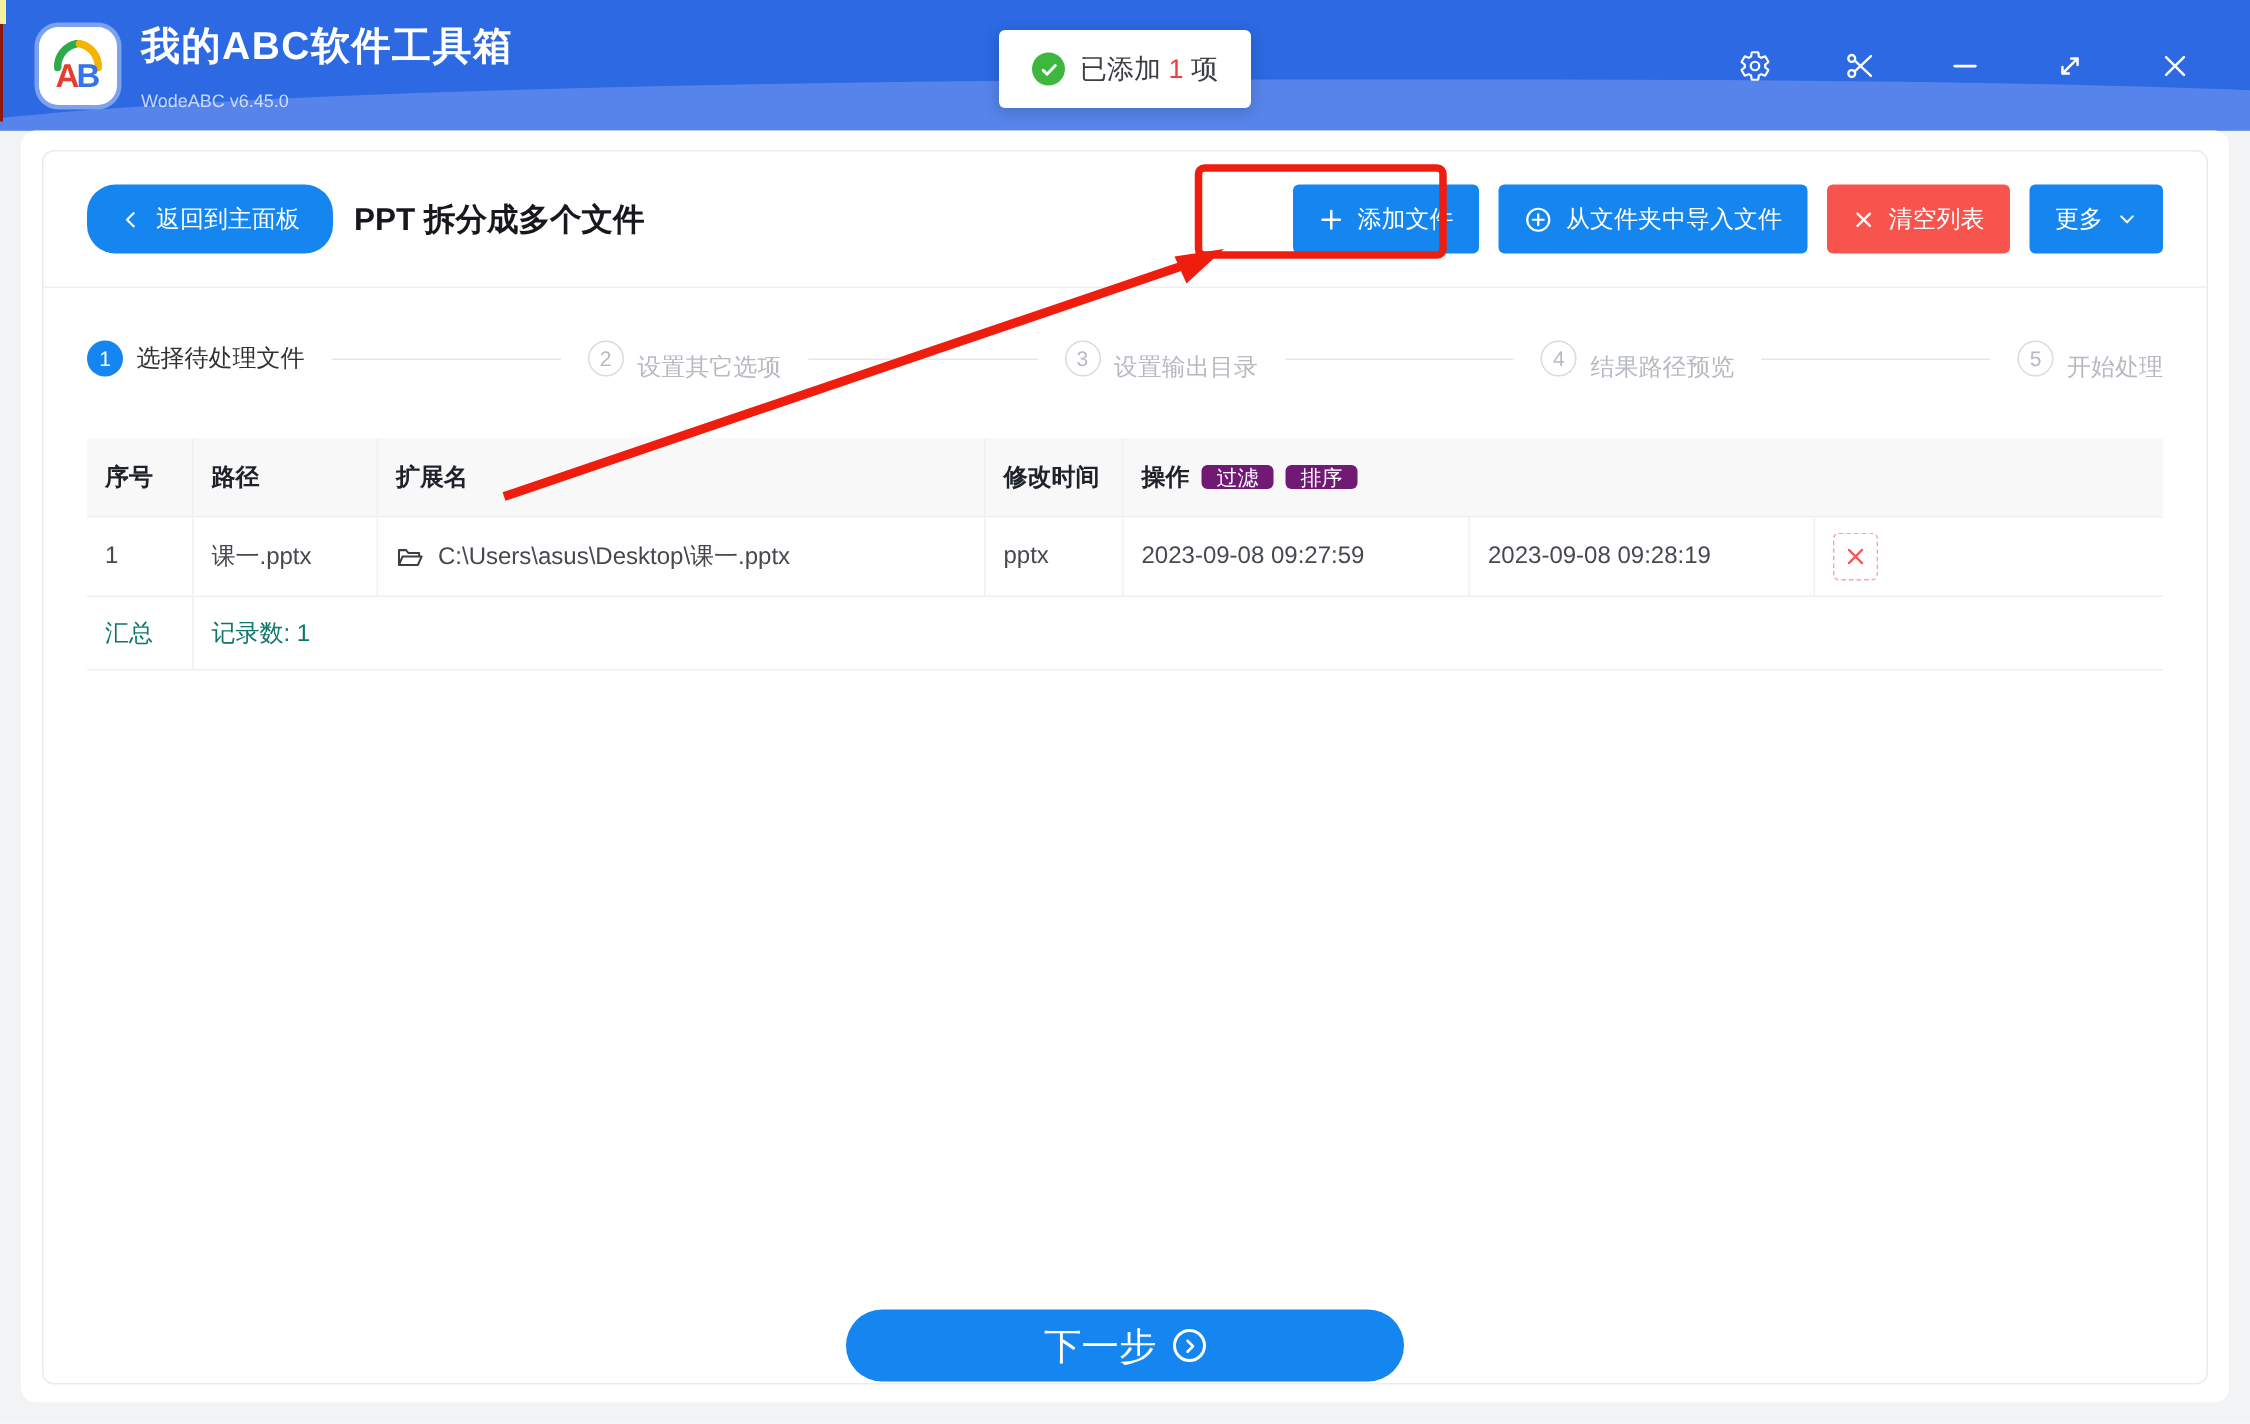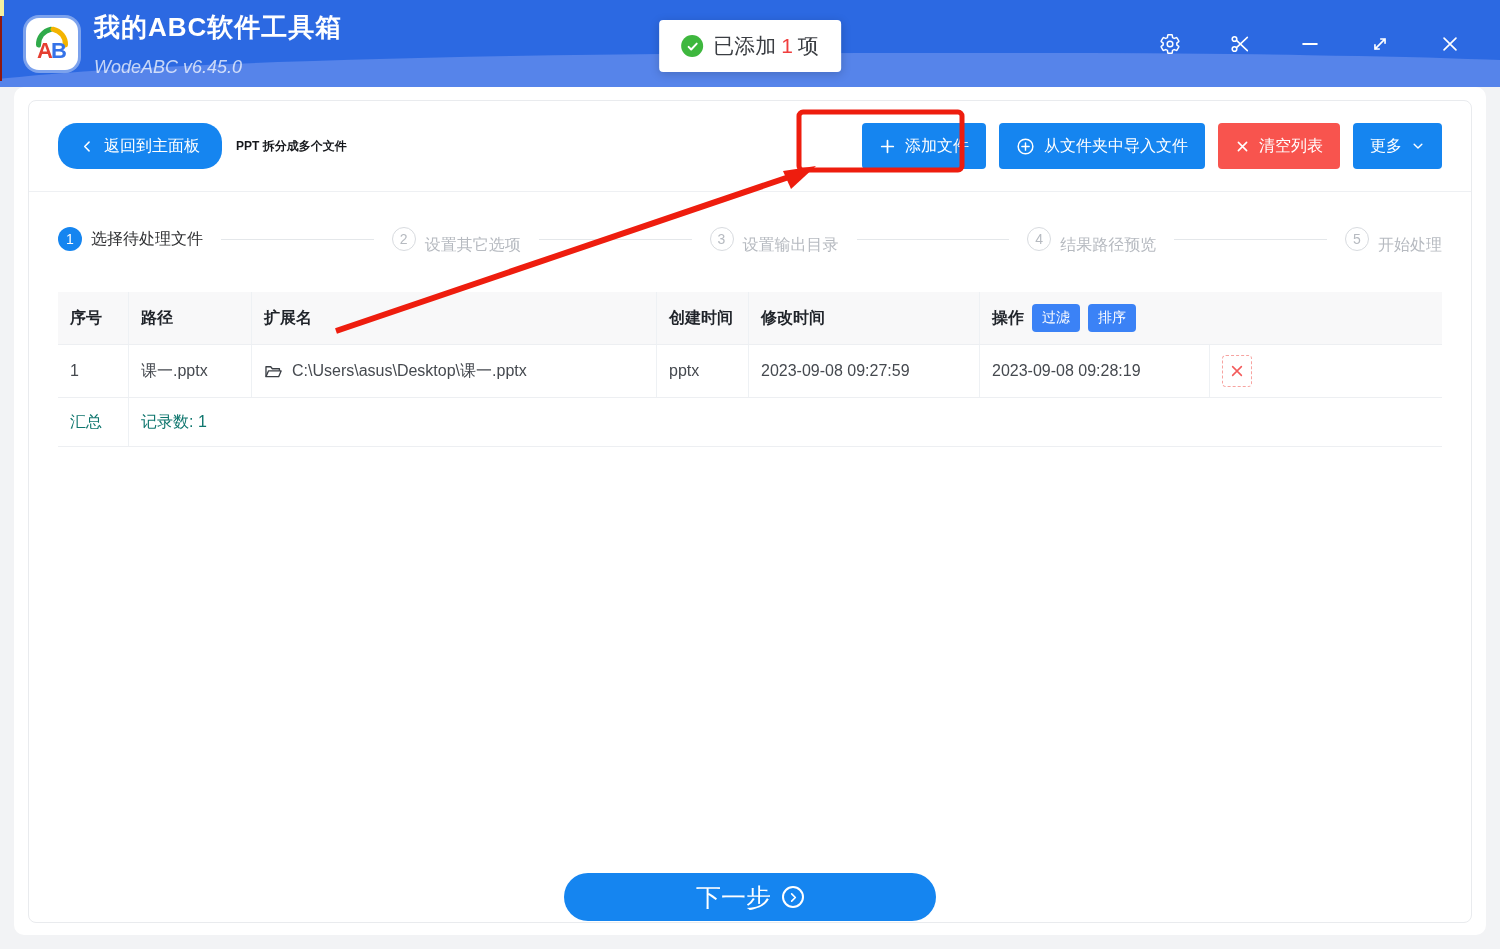--- a/index.html
+++ b/index.html
@@ -14,47 +14,47 @@
 
   
   .titlebar { position:absolute; left:0; top:0; width:1500px; height:87px;
     background:#2c69e2; overflow:hidden; display:flex; align-items:center; padding:0 26px; z-index:5;}
   .titlebar .wave { position:absolute; left:-60px; bottom:-6px; width:1680px; height:40px;
     background:#5684ea; border-radius:55% 35% 0 0 / 100% 45% 0 0; }
   .logo { position:relative; width:52px; height:52px; background:#ffffff; border-radius:13px;
     box-shadow:0 0 0 3px rgba(255,255,255,.38); display:flex; align-items:center; justify-content:center; flex:0 0 auto; }
   .title-wrap { position:relative; display:flex; align-items:baseline; gap:12px; margin-left:16px;flex-direction:column; }
   .app-title { color:#ffffff; font-size:26px; font-weight:bold; letter-spacing:1px; }
-  .app-version { color:rgba(255,255,255,.72); font-size:18px;font-style:italic; }
+  .app-version { color:rgba(255,255,255,.72); font-size:12px; }
   .win-icons { position:relative; margin-left:auto; display:flex; align-items:center; gap:46px; padding-right:12px; }
   .win-icon { width:24px; height:24px; display:flex; align-items:center; justify-content:center; cursor:pointer; }
 
   
   .toast { position:absolute; left:50%; transform:translateX(-50%); top:20px; height:52px;
     background:#ffffff; border-radius:4px; box-shadow:0 2px 10px rgba(0,0,0,.18);
     display:flex; align-items:center; gap:10px; padding:0 22px; z-index:40; }
   .toast-icon { width:22px; height:22px; border-radius:50%; background:#3eb73e;
     display:flex; align-items:center; justify-content:center; flex:0 0 auto; }
-  .toast-text { font-size:21px; color:#3b3e43; white-space:nowrap;text-align:right; }
+  .toast-text { font-size:18px; color:#3b3e43; white-space:nowrap;text-align:right; }
   .toast-count { color:#f03e3e; margin:0 5px; }
 
   
   .window { position:absolute; left:14px; right:14px; top:87px; bottom:14px;
     background:#ffffff; border-radius:10px; z-index:10; }
   .card { position:absolute; left:14px; right:14px; top:13px; bottom:12px;
     border:1px solid #e9ebee; border-radius:8px; background:#ffffff; }
 
   
   .toolbar { display:flex; align-items:center; padding:22px 29px 0 29px; }
   .btn { display:inline-flex; align-items:center; justify-content:center; gap:9px;
     height:46px; border:none; border-radius:4px; background:#1585f0; color:#ffffff;
     font-size:16px; padding:0 17px; cursor:pointer; font-family:inherit; white-space:nowrap; }
   .btn-back { border-radius:19px; padding:0 22px; }
   .btn-danger { background:#f8544e; }
-  .page-title { font-size:12px; font-weight:bold; color:#16181c; margin-left:14px; }
+  .page-title { font-size:21px; font-weight:bold; color:#16181c; margin-left:14px; }
   .toolbar-right { margin-left:auto; display:flex; align-items:center; gap:13px; }
   .toolbar-divider { border-top:1px solid #eef0f3; margin-top:22px; }
 
   
   .steps { display:flex; align-items:center; padding:30px 29px 22px 29px; }
   .step { display:flex; align-items:center; gap:9px; flex:0 0 auto; }
   .step-circle { width:24px; height:24px; border-radius:50%; display:flex; align-items:center;
     justify-content:center; font-size:14px; }
   .step.active .step-circle { background:#1585f0; color:#ffffff; }
   .step.active .step-label { color:#303133; }
@@ -66,22 +66,22 @@
   
   .filetable { margin:14px 29px 0 29px; font-size:16px; }
   .trow { display:grid; grid-template-columns:70px 123px 405px 92px 231px 230px minmax(0,1fr); }
   .trow-summary { display:grid; grid-template-columns:70px minmax(0,1fr); }
   .tcell { display:flex; align-items:center; gap:9px; padding:0 12px; min-height:52px; }
   .thead { background:#f8f8f9; font-weight:bold; color:#1f2329; }
   .tbody { color:#45494f; border-top:1px solid #edeff2; }
   .tsummary { color:#0f766e; border-top:1px solid #edeff2; border-bottom:1px solid #edeff2; }
   .tsummary .tcell { min-height:48px; }
   .trow .tcell + .tcell, .trow-summary .tcell + .tcell { border-left:1px solid #eef1f4; }
-  .mini-btn { height:28px; padding:0 10px; font-size:14px; border:none; border-radius:4px;
-    background:#3b82f6; color:#fff; cursor:pointer; font-family:inherit; }
+  .mini-btn { height:16px; padding:0 10px; font-size:14px; border:none; border-radius:4px;
+    background:#701a75; color:#fff; cursor:pointer; font-family:inherit; }
   .op-head { gap:8px; }
   .del-btn { width:30px; height:32px; border:1px dashed #f7a3a0; border-radius:4px; background:#fff;
     display:flex; align-items:center; justify-content:center; cursor:pointer; }
 
   
   .next-btn { position:absolute; left:50%; transform:translateX(-50%); bottom:1px;
     width:372px; height:48px; border:none; border-radius:24px; background:#1585f0; color:#ffffff;
     font-size:25px; display:flex; align-items:center; justify-content:center; gap:11px;
     cursor:pointer; font-family:inherit; }
   .next-circle { width:22px; height:22px; border:2px solid #ffffff; border-radius:50%;
@@ -221,21 +221,20 @@
           <span class="step-circle">5</span>
           <span class="step-label">开始处理</span>
         </div>
       </div>
 
       <div class="filetable">
         <div class="trow thead">
           <div class="tcell">序号</div>
           <div class="tcell">路径</div>
           <div class="tcell">扩展名</div>
-          <div class="tcell">创建时间</div>
           <div class="tcell">修改时间</div>
           <div class="tcell op-head">
             <span>操作</span>
             <button class="mini-btn">过滤</button>
             <button class="mini-btn">排序</button>
           </div>
         </div>
         <div class="trow tbody">
           <div class="tcell">1</div>
           <div class="tcell">课一.pptx</div>

